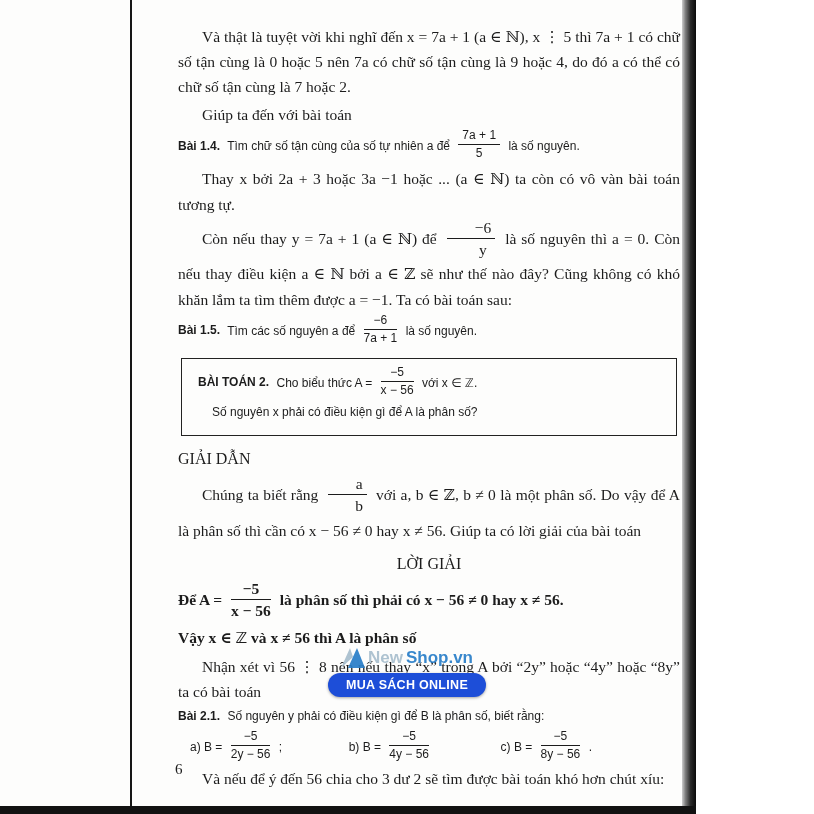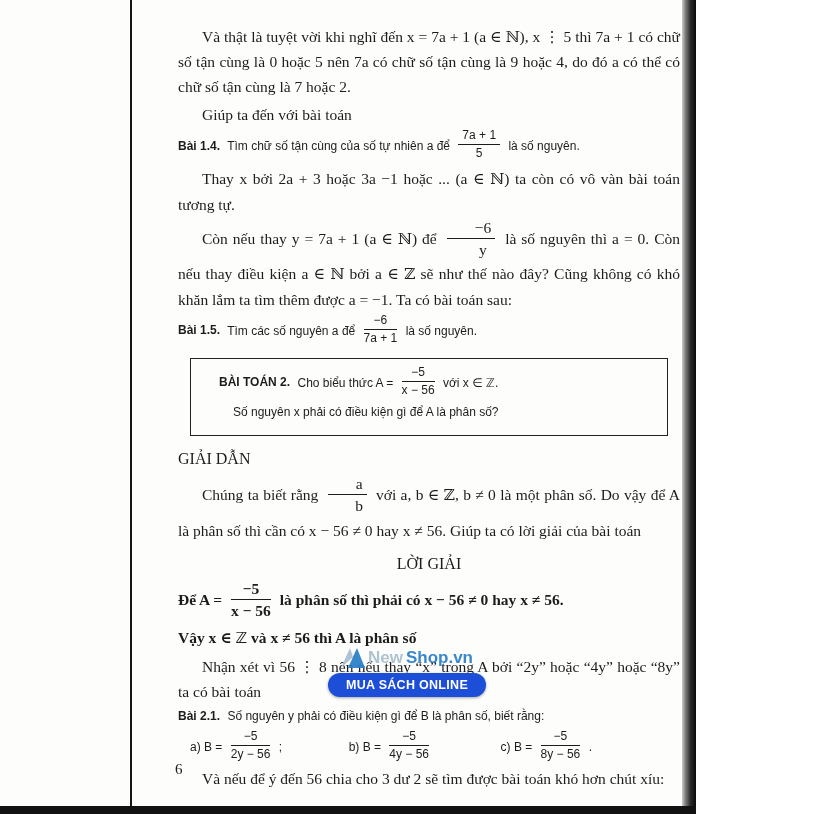--- a/index.html
+++ b/index.html
@@ -11,21 +11,21 @@
   .indent{text-indent:24px;}
   .heading{font-size:16px;margin:8px 0 4px;text-align:left;}
   .center{text-align:center;}
   .bold{font-weight:bold;}
   .label{font-weight:bold;margin-right:4px;}
   .sans{font-family:"Liberation Sans","DejaVu Sans",sans-serif;font-size:12px;}
   .frac{display:inline-block;vertical-align:middle;text-align:center;margin:0 5px;
         line-height:1.25;transform:translateY(-2px);}
   .frac .num{display:block;border-bottom:1px solid #1c1c1c;padding:0 4px 1px;}
   .frac .den{display:block;padding-top:1px;}
-  .box{border:1.6px solid #222;padding:8px 28px 10px;margin:10px 12px;}
+  .box{border:1.6px solid #222;padding:8px 16px 10px;margin:10px 3px;}
   .box .para{text-align:left;}
   .box-line2{margin-left:14px;}
   .items{display:flex;justify-content:space-between;align-items:center;
          padding:2px 88px 2px 12px;position:relative;}
   .item{white-space:nowrap;}
   .watermark{position:absolute;left:328px;top:648px;width:158px;text-align:center;z-index:5;}
   .wm-brand{font-family:"Liberation Sans","DejaVu Sans",sans-serif;font-size:17px;font-weight:bold;
             display:flex;align-items:center;justify-content:center;gap:3px;opacity:.93;text-align:right;}
   .wm-new{color:#a9bfce;}
   .wm-shop{color:#2a7fc9;}

